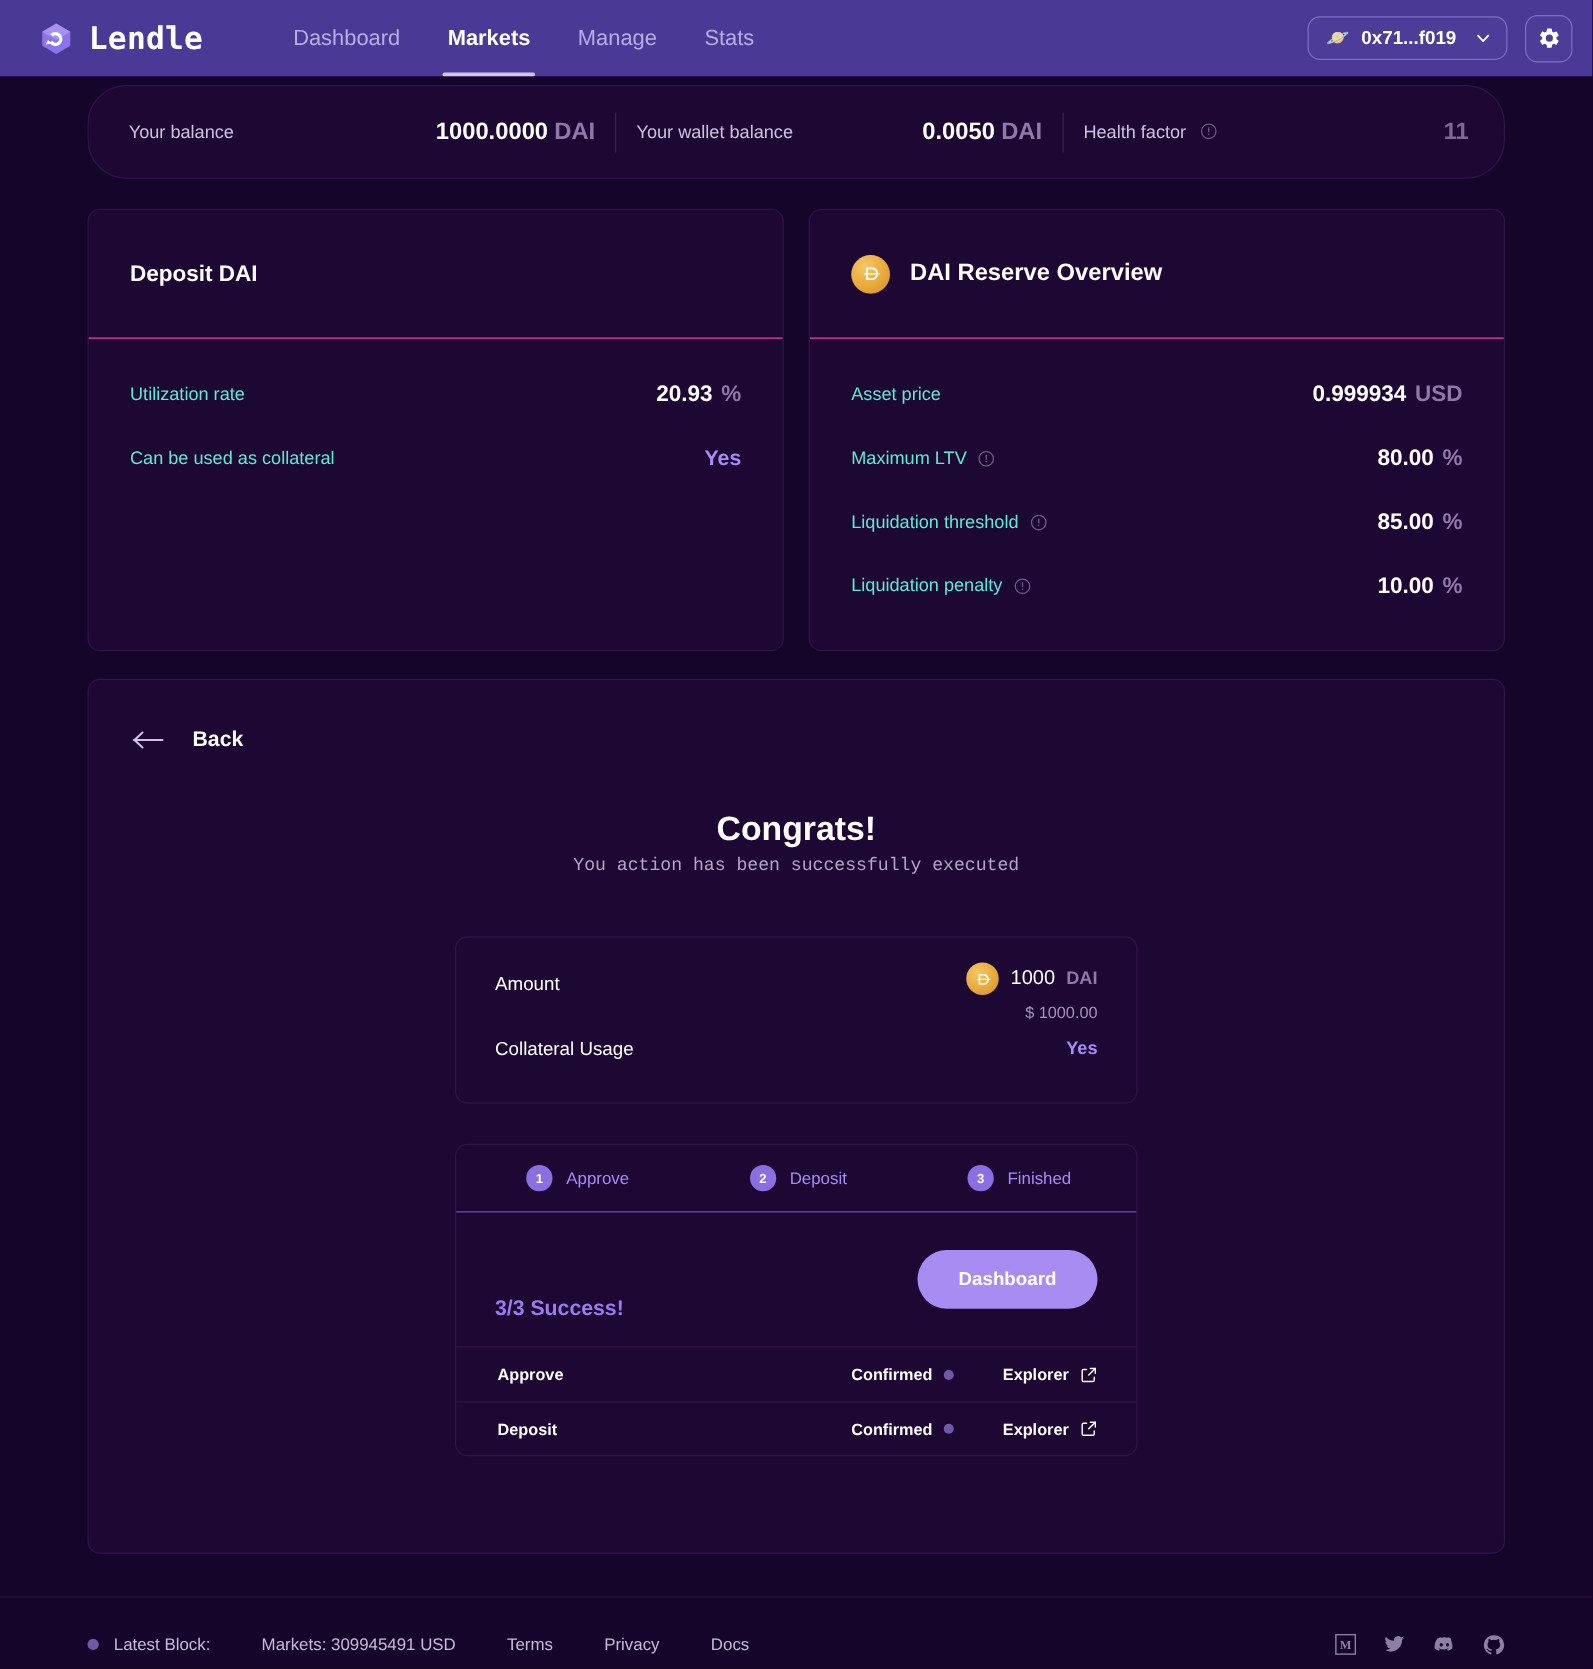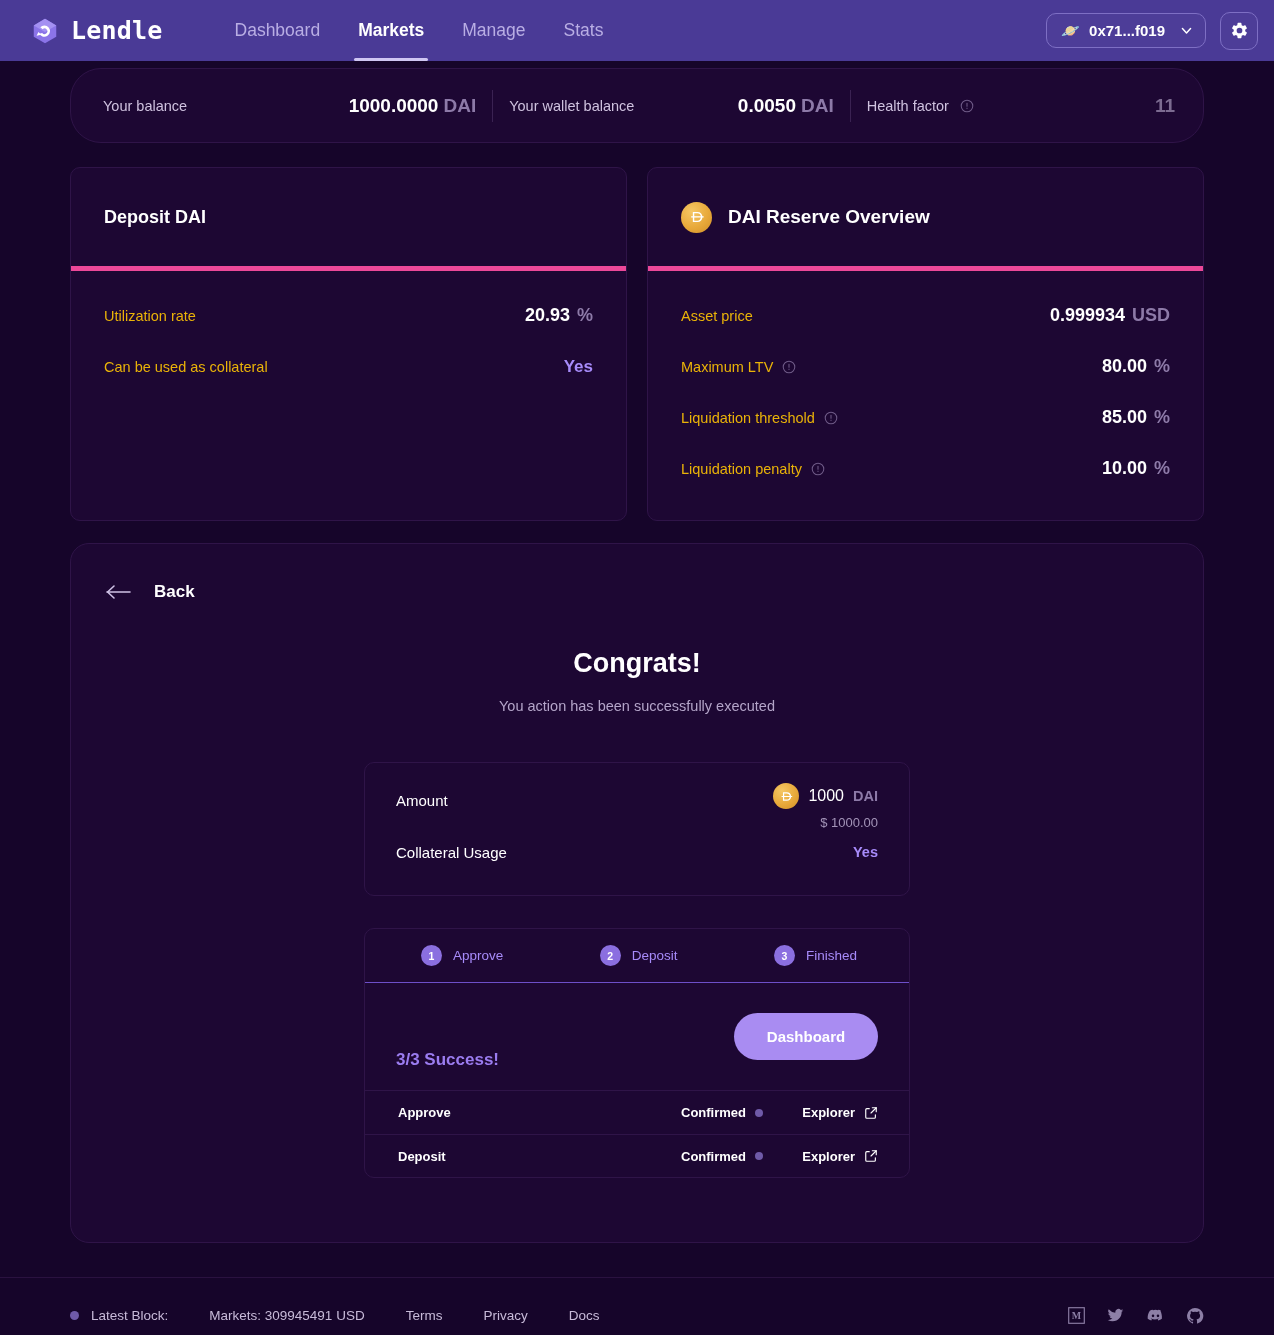--- a/index.html
+++ b/index.html
@@ -133,21 +133,21 @@
     display: flex;
     gap: 20px;
     margin-top: 24px;
   }
   .card { flex: 1; }
   .card-head {
     height: 103px;
     display: flex;
     align-items: center;
     padding: 0 33px;
-    border-bottom: 5px solid #ec4899;
+    border-bottom: 1px solid #ec4899;
     gap: 16px;
   }
   .card-title {
     font-size: 18px;
     font-weight: 700;
     color: #ffffff;
   }
   .card-title.lg { font-size: 19px; }
   .coin {
     width: 31px; height: 31px;
@@ -158,64 +158,64 @@
   }
   .coin svg { width: 20px; height: 20px; display: block; }
   .card-body { padding: 19px 33px 26px 33px; }
   .row {
     display: flex;
     align-items: center;
     height: 51px;
   }
   .row-label {
     font-size: 14.5px;
-    color: #eab308;
+    color: #5eead4;
     display: flex;
     align-items: center;
     gap: 9px;
   }
   .row-value {
     margin-left: auto;
     font-size: 18px;
     font-weight: 700;
     color: #ffffff;
     white-space: nowrap;
   }
   .unit { color: #8d7aa8; font-weight: 700; margin-left: 7px; }
   .val-accent { color: #a78bfa; font-weight: 700; font-size: 17px; }
   .info-icon { width: 14px; height: 14px; display: block; opacity: 0.65; }
 
   
   .congrats-panel {
     margin-top: 22px;
     padding: 38px 33px 46px 33px;
     min-height: 700px;
-    border-radius: 19px;
   }
   .back-row {
     display: flex;
     align-items: center;
     gap: 22px;
     padding-left: 2px;
   }
   .back-arrow { width: 26px; height: 18px; display: block; }
   .back-label { font-size: 17px; font-weight: 700; color: #ffffff; }
 
   .congrats-title {
     margin-top: 46px;
     text-align: center;
     font-size: 27px;
     font-weight: 700;
     color: #ffffff;
   }
   .congrats-sub {
-    margin-top: 19px;
+    margin-top: 6px;
     text-align: center;
     font-size: 14.5px;
     color: #b4a5c9;
+    font-family: Liberation Mono, monospace;
   }
 
   .center-col {
     width: 546px;
     margin: 0 auto;
   }
   .summary-card {
     margin-top: 48px;
     padding: 20px 31px 22px 31px;
   }

